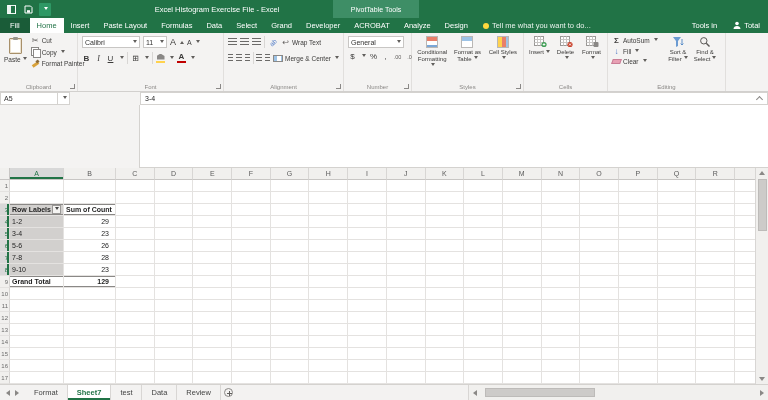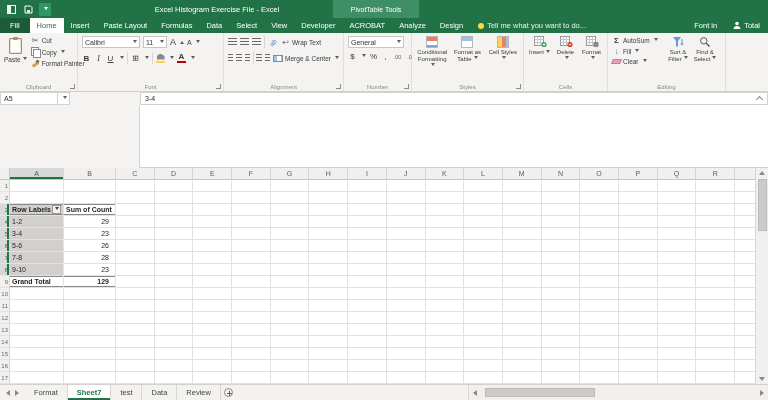--- a/index.html
+++ b/index.html
@@ -161,33 +161,33 @@
 
   <div class="tabrow">
     <div class="ftab">Fill</div>
     <div class="rtabs" id="main-tabs">
         <div class="rtab active">Home</div>
         <div class="rtab">Insert</div>
         <div class="rtab">Paste Layout</div>
         <div class="rtab">Formulas</div>
         <div class="rtab">Data</div>
         <div class="rtab">Select</div>
-        <div class="rtab">View</div>
+        <div class="rtab">Grand</div>
         <div class="rtab">Developer</div>
         <div class="rtab">ACROBAT</div>
         <div class="rtab">Analyze</div>
         <div class="rtab">Design</div>
       </div>
     <div class="tellme">
       <span class="bulb"></span>
       <span>Tell me what you want to do...</span>
     </div>
     <div class="spacer"></div>
     <div class="signin">
-        <span>Font in</span>
+        <span>Tools in</span>
       </div>
     <div class="share">
       <span><svg width="8" height="8">
             <circle cx="4" cy="2.5" r="1.8" fill="#fff"></circle>
             <path d="M0.5 8c0-2 1.6-3 3.5-3s3.5 1 3.5 3z" fill="#fff"></path>
           </svg></span>
       <span>Total</span>
     </div>
   </div>
 

